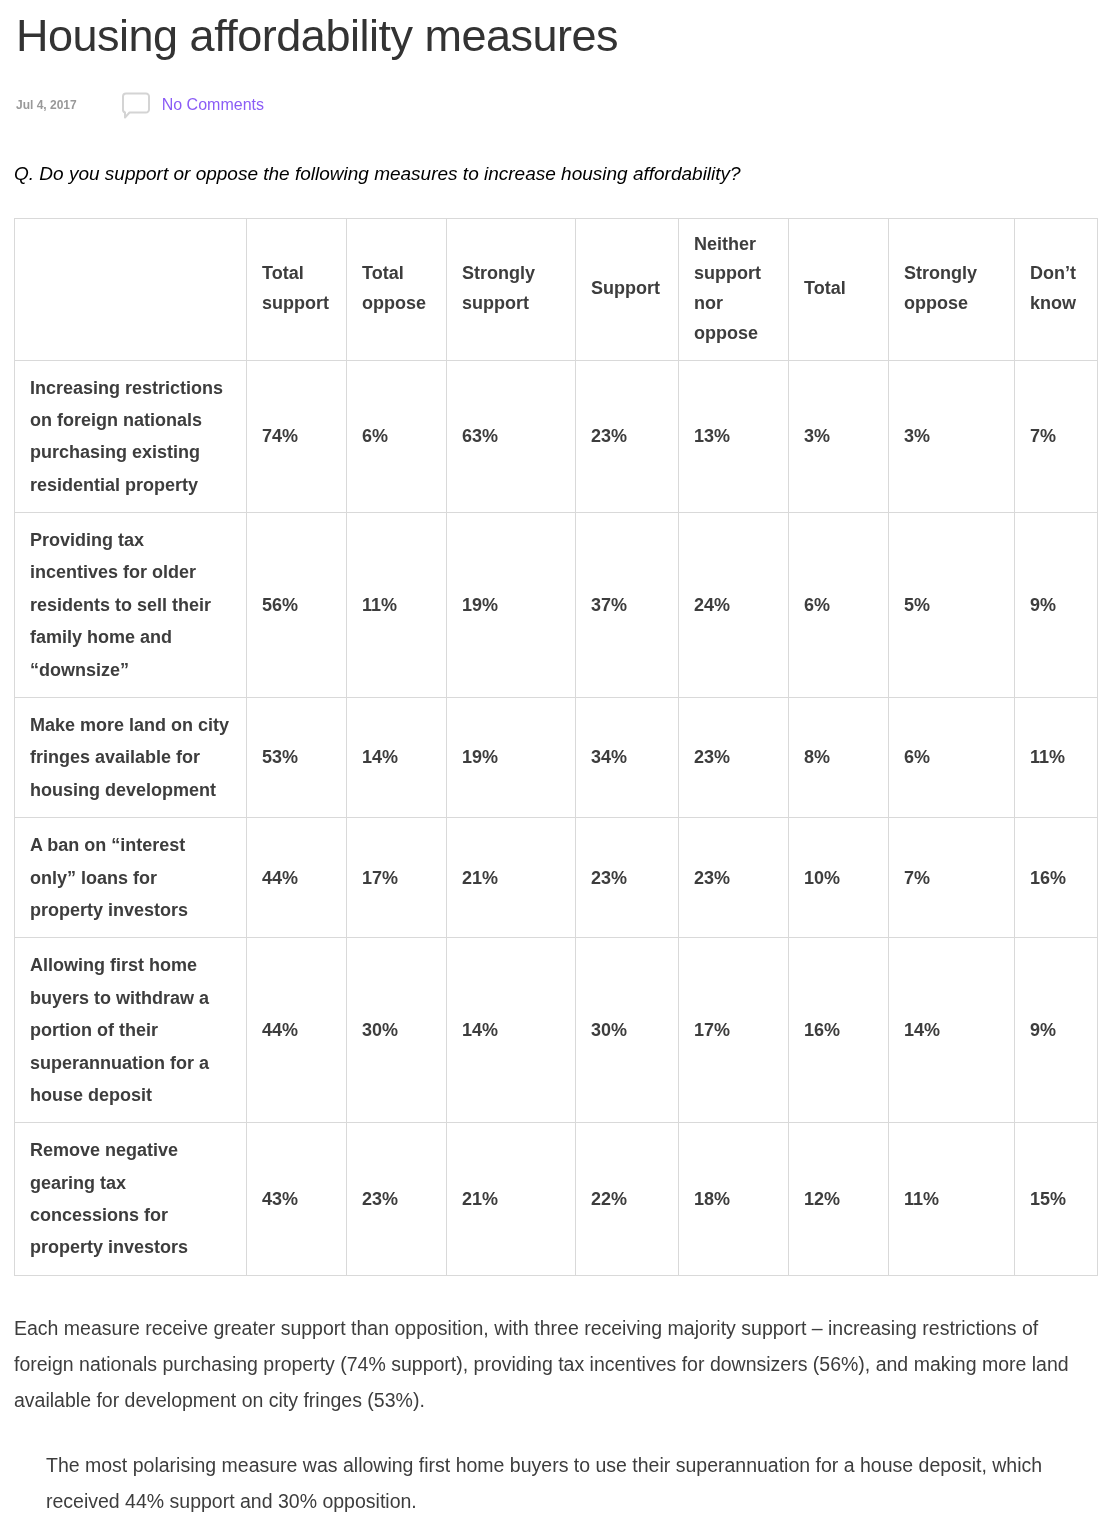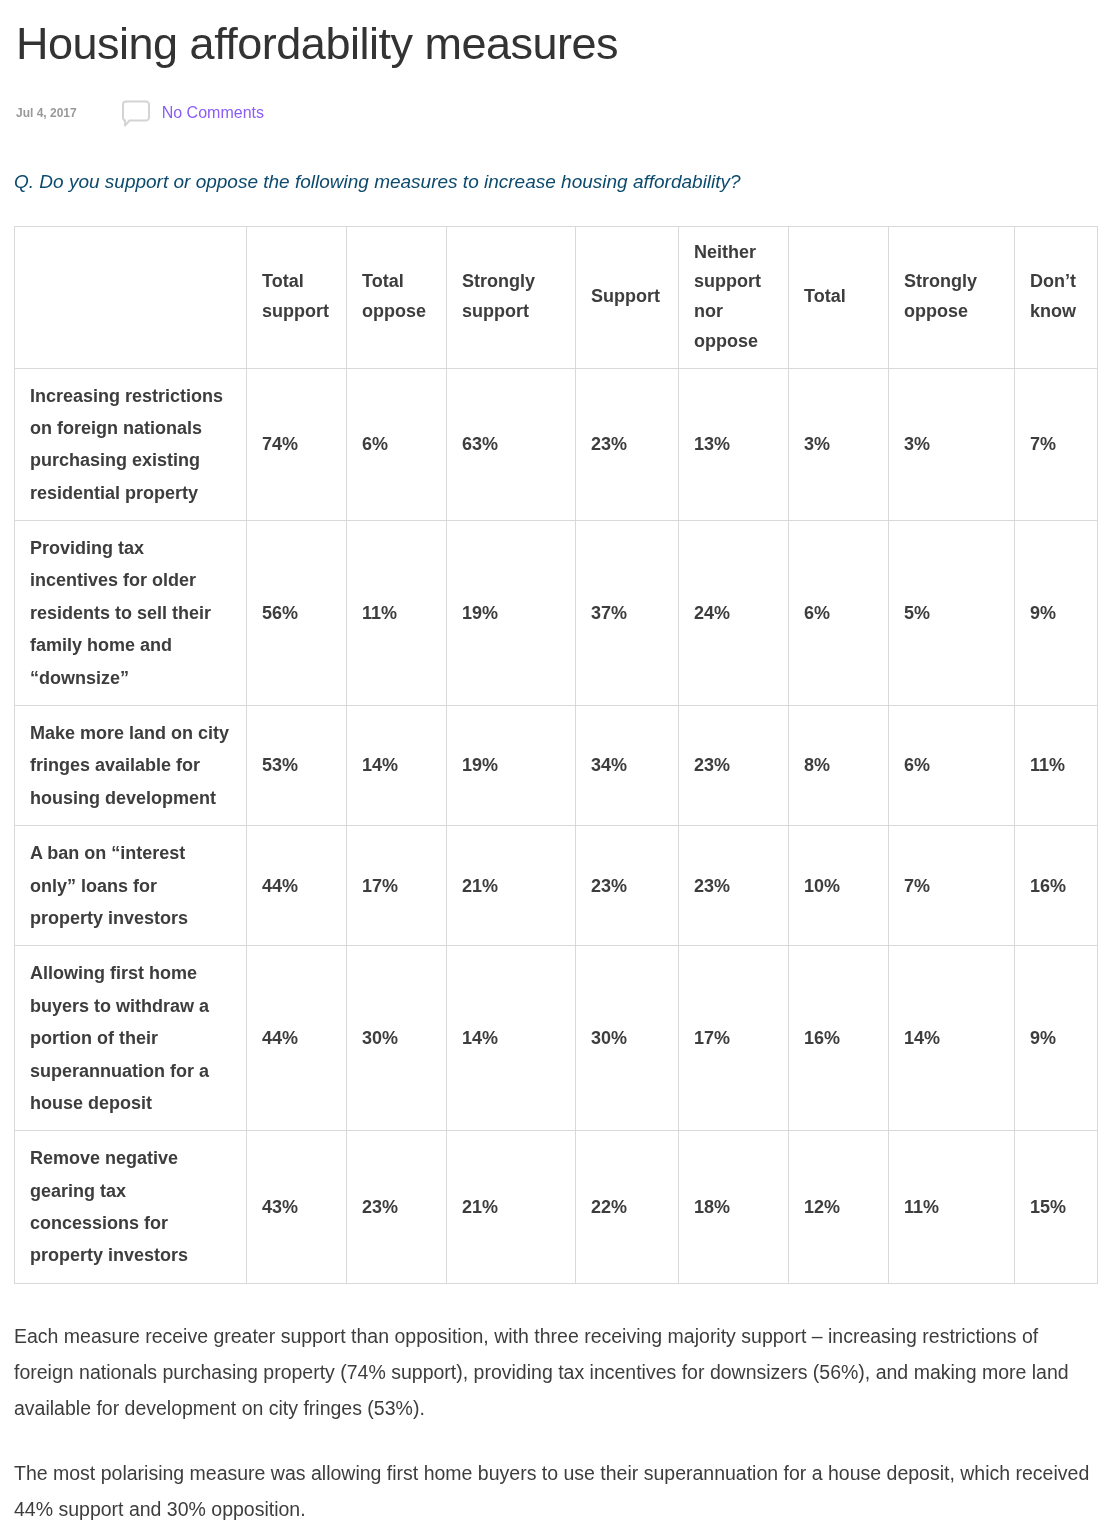--- a/index.html
+++ b/index.html
@@ -9,21 +9,21 @@
     color: #3d3d3d;
     width: 1110px;
   }
   .page { padding: 10px 14px 30px 14px; }
 
   h1.title {
     font-size: 45px;
     font-weight: 400;
     color: #333333;
     letter-spacing: -0.5px;
-    margin: 8px 0 0 2px;
+    margin: 0 0 0 2px;
     line-height: 1.15;
   }
 
   .meta {
     display: flex;
     align-items: center;
     margin: 27px 0 0 2px;
     height: 32px;
   }
   .date { color: #999999; font-size: 12px; font-weight: bold; }
@@ -32,21 +32,21 @@
   .comments a {
     color: #8b5cf6;
     text-decoration: none;
     font-size: 16px;
     margin-left: 11px;
   }
 
   .question {
     font-style: italic;
     font-size: 19px;
-    color: #0c4a6e;
+    color: #000000;
     margin: 42px 0 33px 0;
   }
 
   table.results {
     border-collapse: collapse;
     table-layout: fixed;
     width: 1083px;
   }
   table.results th, table.results td {
     border: 1px solid #d9d9d9;
@@ -65,21 +65,21 @@
   table.results td { font-weight: 700; }
   table.results td.b { font-weight: 700; }
 
   .para {
     font-size: 19.5px;
     line-height: 1.85;
     color: #3d3d3d;
     margin: 34px 0 0 0;
     max-width: 1082px;
   }
-  .para + .para { margin-top: 29px; }
+  .para + .para { margin-top: 29px; margin-left: 32px; }
 </style>
 </head>
 <body>
 
 <div class="page">
 
   <h1 class="title">Housing affordability measures</h1>
 
   <div class="meta">
     <span class="date">Jul 4, 2017</span>

